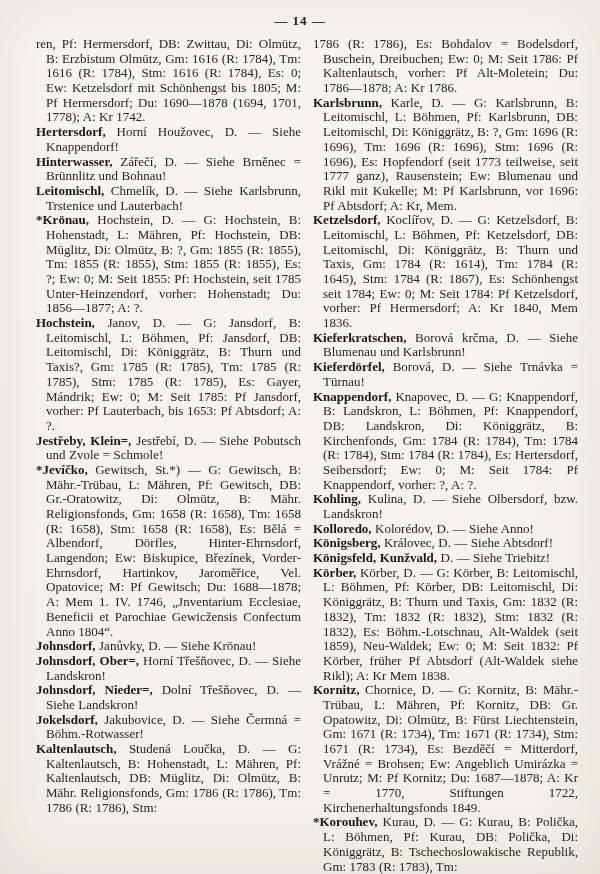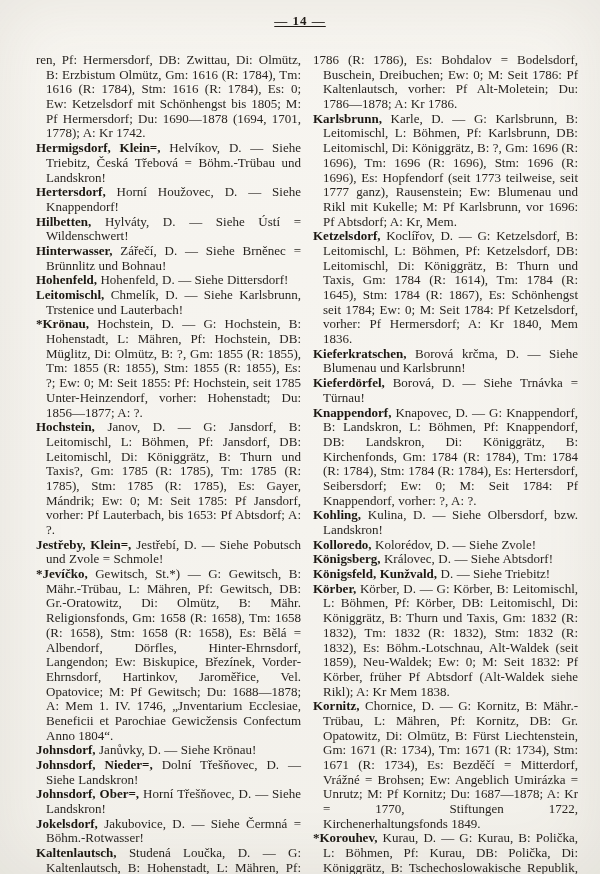--- a/index.html
+++ b/index.html
@@ -19,23 +19,22 @@
     padding: 13px 22px 0 36px;
     overflow: hidden;
     font-family: "Liberation Serif", "DejaVu Serif", serif;
     color: #26221c;
   }
   .page-header {
     text-align: center;
     font-size: 13px;
     font-weight: bold;
     letter-spacing: 1px;
-    margin: 0 0 24px -14px;
+    margin: 0 0 8px -14px;
     color: #211d18;
-    text-decoration: underline;
   }
   .columns {
     display: flex;
     gap: 12px;
     align-items: flex-start;
   }
   .column {
     flex: 1 1 0;
     min-width: 0;
     font-size: 13px;
@@ -57,45 +56,42 @@
   }
 </style>
 </head>
 <body>
 
 <div class="page">
   <div class="page-header">— 14 —</div>
   <div class="columns">
     <div class="column">
         <p class="entry"><span class="ebody">ren, Pf: Hermersdorf, DB: Zwittau, Di: Olmütz, B: Erzbistum Olmütz, Gm: 1616 (R: 1784), Tm: 1616 (R: 1784), Stm: 1616 (R: 1784), Es: 0; Ew: Ketzelsdorf mit Schönhengst bis 1805; M: Pf Hermersdorf; Du: 1690—1878 (1694, 1701, 1778); A: Kr 1742.</span></p>
-        <p class="entry"><span class="head">Hermigsdorf, Klein=, </span><span class="ebody">Helvíkov, D. — Siehe Triebitz, Česká Třebová = Böhm.-Trübau und Landskron!</span></p>
         <p class="entry"><span class="head">Hertersdorf, </span><span class="ebody">Horní Houžovec, D. — Siehe Knappendorf!</span></p>
-        <p class="entry"><span class="head">Hilbetten, </span><span class="ebody">Hylváty, D. — Siehe Ústí = Wildenschwert!</span></p>
         <p class="entry"><span class="head">Hinterwasser, </span><span class="ebody">Zářečí, D. — Siehe Brněnec = Brünnlitz und Bohnau!</span></p>
-        <p class="entry"><span class="head">Hohenfeld, </span><span class="ebody">Hohenfeld, D. — Siehe Dittersdorf!</span></p>
         <p class="entry"><span class="head">Leitomischl, </span><span class="ebody">Chmelík, D. — Siehe Karlsbrunn, Trstenice und Lauterbach!</span></p>
         <p class="entry"><span class="head">*Krönau, </span><span class="ebody">Hochstein, D. — G: Hochstein, B: Hohenstadt, L: Mähren, Pf: Hochstein, DB: Müglitz, Di: Olmütz, B: ?, Gm: 1855 (R: 1855), Tm: 1855 (R: 1855), Stm: 1855 (R: 1855), Es: ?; Ew: 0; M: Seit 1855: Pf: Hochstein, seit 1785 Unter-Heinzendorf, vorher: Hohenstadt; Du: 1856—1877; A: ?.</span></p>
         <p class="entry"><span class="head">Hochstein, </span><span class="ebody">Janov, D. — G: Jansdorf, B: Leitomischl, L: Böhmen, Pf: Jansdorf, DB: Leitomischl, Di: Königgrätz, B: Thurn und Taxis?, Gm: 1785 (R: 1785), Tm: 1785 (R: 1785), Stm: 1785 (R: 1785), Es: Gayer, Mándrik; Ew: 0; M: Seit 1785: Pf Jansdorf, vorher: Pf Lauterbach, bis 1653: Pf Abtsdorf; A: ?.</span></p>
         <p class="entry"><span class="head">Jestřeby, Klein=, </span><span class="ebody">Jestřebí, D. — Siehe Pobutsch und Zvole = Schmole!</span></p>
         <p class="entry"><span class="head">*Jevíčko, </span><span class="ebody">Gewitsch, St.*) — G: Gewitsch, B: Mähr.-Trübau, L: Mähren, Pf: Gewitsch, DB: Gr.-Oratowitz, Di: Olmütz, B: Mähr. Religionsfonds, Gm: 1658 (R: 1658), Tm: 1658 (R: 1658), Stm: 1658 (R: 1658), Es: Bělá = Albendorf, Dörfles, Hinter-Ehrnsdorf, Langendon; Ew: Biskupice, Březínek, Vorder-Ehrnsdorf, Hartinkov, Jaroměřice, Vel. Opatovice; M: Pf Gewitsch; Du: 1688—1878; A: Mem 1. IV. 1746, „Jnventarium Ecclesiae, Beneficii et Parochiae Gewicžensis Confectum Anno 1804“.</span></p>
         <p class="entry"><span class="head">Johnsdorf, </span><span class="ebody">Janůvky, D. — Siehe Krönau!</span></p>
+        <p class="entry"><span class="head">Johnsdorf, Ober=, </span><span class="ebody">Horní Třešňovec, D. — Siehe Landskron!</span></p>
         <p class="entry"><span class="head">Johnsdorf, Nieder=, </span><span class="ebody">Dolní Třešňovec, D. — Siehe Landskron!</span></p>
-        <p class="entry"><span class="head">Johnsdorf, Ober=, </span><span class="ebody">Horní Třešňovec, D. — Siehe Landskron!</span></p>
         <p class="entry"><span class="head">Jokelsdorf, </span><span class="ebody">Jakubovice, D. — Siehe Čermná = Böhm.-Rotwasser!</span></p>
         <p class="entry"><span class="head">Kaltenlautsch, </span><span class="ebody">Studená Loučka, D. — G: Kaltenlautsch, B: Hohenstadt, L: Mähren, Pf: Kaltenlautsch, DB: Müglitz, Di: Olmütz, B: Mähr. Religionsfonds, Gm: 1786 (R: 1786), Tm: 1786 (R: 1786), Stm:</span></p>
       </div>
     <div class="column">
         <p class="entry"><span class="ebody">1786 (R: 1786), Es: Bohdalov = Bodelsdorf, Buschein, Dreibuchen; Ew: 0; M: Seit 1786: Pf Kaltenlautsch, vorher: Pf Alt-Moletein; Du: 1786—1878; A: Kr 1786.</span></p>
         <p class="entry"><span class="head">Karlsbrunn, </span><span class="ebody">Karle, D. — G: Karlsbrunn, B: Leitomischl, L: Böhmen, Pf: Karlsbrunn, DB: Leitomischl, Di: Königgrätz, B: ?, Gm: 1696 (R: 1696), Tm: 1696 (R: 1696), Stm: 1696 (R: 1696), Es: Hopfendorf (seit 1773 teilweise, seit 1777 ganz), Rausenstein; Ew: Blumenau und Rikl mit Kukelle; M: Pf Karlsbrunn, vor 1696: Pf Abtsdorf; A: Kr, Mem.</span></p>
         <p class="entry"><span class="head">Ketzelsdorf, </span><span class="ebody">Koclířov, D. — G: Ketzelsdorf, B: Leitomischl, L: Böhmen, Pf: Ketzelsdorf, DB: Leitomischl, Di: Königgrätz, B: Thurn und Taxis, Gm: 1784 (R: 1614), Tm: 1784 (R: 1645), Stm: 1784 (R: 1867), Es: Schönhengst seit 1784; Ew: 0; M: Seit 1784: Pf Ketzelsdorf, vorher: Pf Hermersdorf; A: Kr 1840, Mem 1836.</span></p>
         <p class="entry"><span class="head">Kieferkratschen, </span><span class="ebody">Borová krčma, D. — Siehe Blumenau und Karlsbrunn!</span></p>
         <p class="entry"><span class="head">Kieferdörfel, </span><span class="ebody">Borová, D. — Siehe Trnávka = Türnau!</span></p>
         <p class="entry"><span class="head">Knappendorf, </span><span class="ebody">Knapovec, D. — G: Knappendorf, B: Landskron, L: Böhmen, Pf: Knappendorf, DB: Landskron, Di: Königgrätz, B: Kirchenfonds, Gm: 1784 (R: 1784), Tm: 1784 (R: 1784), Stm: 1784 (R: 1784), Es: Hertersdorf, Seibersdorf; Ew: 0; M: Seit 1784: Pf Knappendorf, vorher: ?, A: ?.</span></p>
         <p class="entry"><span class="head">Kohling, </span><span class="ebody">Kulina, D. — Siehe Olbersdorf, bzw. Landskron!</span></p>
-        <p class="entry"><span class="head">Kolloredo, </span><span class="ebody">Kolorédov, D. — Siehe Zvole!</span></p>
+        <p class="entry"><span class="head">Kolloredo, </span><span class="ebody">Kolorédov, D. — Siehe Anno!</span></p>
         <p class="entry"><span class="head">Königsberg, </span><span class="ebody">Královec, D. — Siehe Abtsdorf!</span></p>
         <p class="entry"><span class="head">Königsfeld, Kunžvald, </span><span class="ebody">D. — Siehe Triebitz!</span></p>
         <p class="entry"><span class="head">Körber, </span><span class="ebody">Körber, D. — G: Körber, B: Leitomischl, L: Böhmen, Pf: Körber, DB: Leitomischl, Di: Königgrätz, B: Thurn und Taxis, Gm: 1832 (R: 1832), Tm: 1832 (R: 1832), Stm: 1832 (R: 1832), Es: Böhm.-Lotschnau, Alt-Waldek (seit 1859), Neu-Waldek; Ew: 0; M: Seit 1832: Pf Körber, früher Pf Abtsdorf (Alt-Waldek siehe Rikl); A: Kr Mem 1838.</span></p>
         <p class="entry"><span class="head">Kornitz, </span><span class="ebody">Chornice, D. — G: Kornitz, B: Mähr.-Trübau, L: Mähren, Pf: Kornitz, DB: Gr. Opatowitz, Di: Olmütz, B: Fürst Liechtenstein, Gm: 1671 (R: 1734), Tm: 1671 (R: 1734), Stm: 1671 (R: 1734), Es: Bezděčí = Mitterdorf, Vrážné = Brohsen; Ew: Angeblich Umirázka = Unrutz; M: Pf Kornitz; Du: 1687—1878; A: Kr = 1770, Stiftungen 1722, Kirchenerhaltungsfonds 1849.</span></p>
         <p class="entry"><span class="head">*Korouhev, </span><span class="ebody">Kurau, D. — G: Kurau, B: Polička, L: Böhmen, Pf: Kurau, DB: Polička, Di: Königgrätz, B: Tschechoslowakische Republik, Gm: 1783 (R: 1783), Tm:</span></p>
       </div>
   </div>
 </div>
 
 </body></html>

